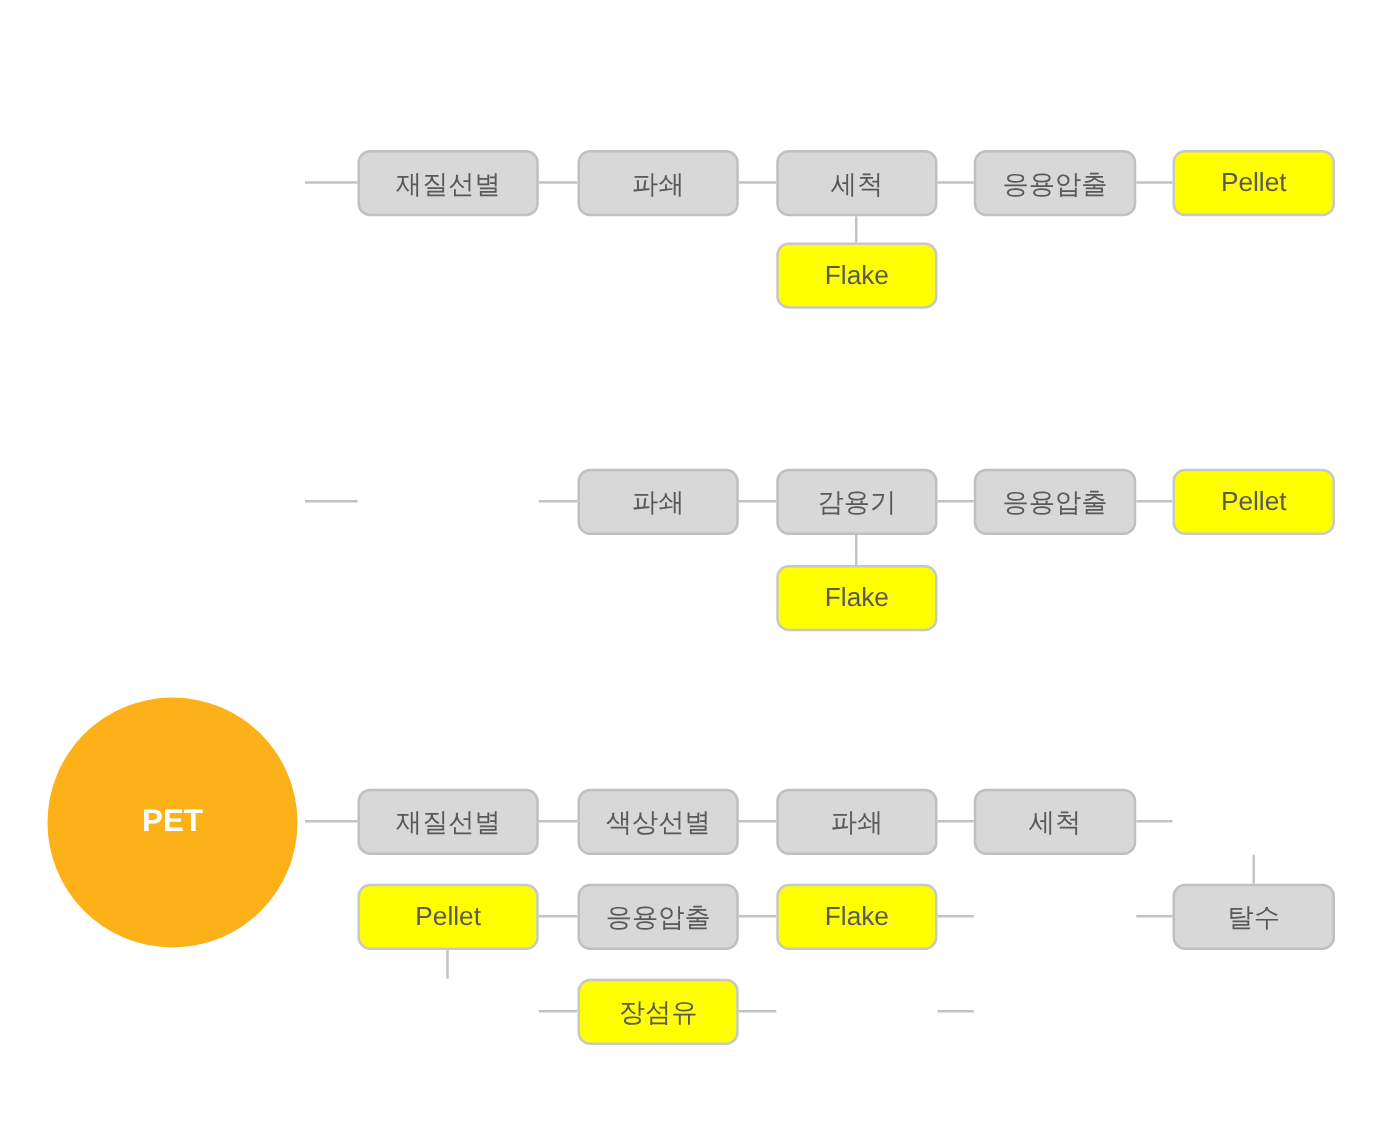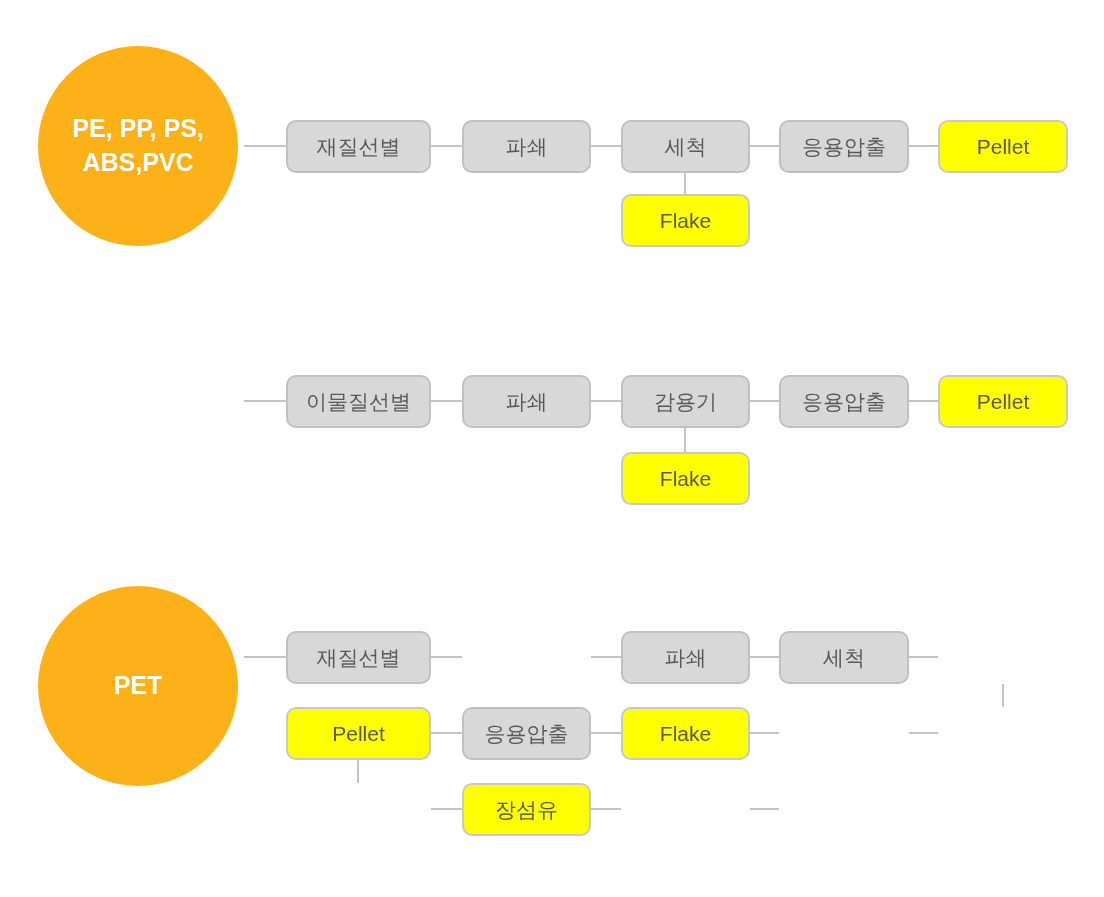--- a/index.html
+++ b/index.html
@@ -35,72 +35,69 @@
   .r2{top:375px}  .r2b{top:452px}
   .r3a{top:631px} .r3b{top:707px} .r3c{top:783px}
   .hline{position:absolute;height:2px;background:var(--connector);}
   .vline{position:absolute;width:2px;background:var(--connector);}
 </style>
 </head>
 <body>
 
 <div class="canvas">
 
-  <div class="circle" style="top:46px">
-    <span>PE, PP, PS,</span>
-    <span>ABS,PVC</span>
-  </div>
   <div class="hline" style="left:244px;top:145px;width:42px"></div>
   <div class="node gray c1 r1">재질선별</div>
   <div class="hline" style="left:431px;top:145px;width:31px"></div>
   <div class="node gray c2 r1">파쇄</div>
   <div class="hline" style="left:591px;top:145px;width:30px"></div>
   <div class="node gray c3 r1">세척</div>
   <div class="hline" style="left:750px;top:145px;width:29px"></div>
   <div class="node gray c4 r1">응용압출</div>
   <div class="hline" style="left:909px;top:145px;width:29px"></div>
   <div class="node yellow c5 r1">Pellet</div>
   <div class="vline" style="left:684px;top:173px;height:21px"></div>
   <div class="node yellow c3 r1b">Flake</div>
 
   <div class="hline" style="left:244px;top:400px;width:42px"></div>
-  <div class="node gray c1 r2">이물질선별</div>
   <div class="hline" style="left:431px;top:400px;width:31px"></div>
   <div class="node gray c2 r2">파쇄</div>
   <div class="hline" style="left:591px;top:400px;width:30px"></div>
   <div class="node gray c3 r2">감용기</div>
   <div class="hline" style="left:750px;top:400px;width:29px"></div>
   <div class="node gray c4 r2">응용압출</div>
   <div class="hline" style="left:909px;top:400px;width:29px"></div>
   <div class="node yellow c5 r2">Pellet</div>
   <div class="vline" style="left:684px;top:428px;height:24px"></div>
   <div class="node yellow c3 r2b">Flake</div>
 
-  <div class="circle" style="top:586px">
+  <div class="circle" style="top:558px">
     <span>PET</span>
   </div>
 
   <div class="hline" style="left:244px;top:656px;width:42px"></div>
   <div class="node gray c1 r3a">재질선별</div>
   <div class="hline" style="left:431px;top:656px;width:31px"></div>
+  <div class="node gray c2 r3a">색상선별</div>
   <div class="hline" style="left:591px;top:656px;width:30px"></div>
   <div class="node gray c3 r3a">파쇄</div>
   <div class="hline" style="left:750px;top:656px;width:29px"></div>
   <div class="node gray c4 r3a">세척</div>
   <div class="hline" style="left:909px;top:656px;width:29px"></div>
 
   <div class="vline" style="left:1002px;top:684px;height:23px"></div>
 
   <div class="node yellow c1 r3b">Pellet</div>
   <div class="hline" style="left:431px;top:732px;width:31px"></div>
   <div class="node gray c2 r3b">응용압출</div>
   <div class="hline" style="left:591px;top:732px;width:30px"></div>
   <div class="node yellow c3 r3b">Flake</div>
   <div class="hline" style="left:750px;top:732px;width:29px"></div>
   <div class="hline" style="left:909px;top:732px;width:29px"></div>
+  <div class="node gray c5 r3b">탈수</div>
 
   <div class="vline" style="left:357px;top:760px;height:23px"></div>
 
   <div class="hline" style="left:431px;top:808px;width:31px"></div>
   <div class="node yellow c2 r3c">장섬유</div>
   <div class="hline" style="left:591px;top:808px;width:30px"></div>
   <div class="hline" style="left:750px;top:808px;width:29px"></div>
 
 </div>
 

